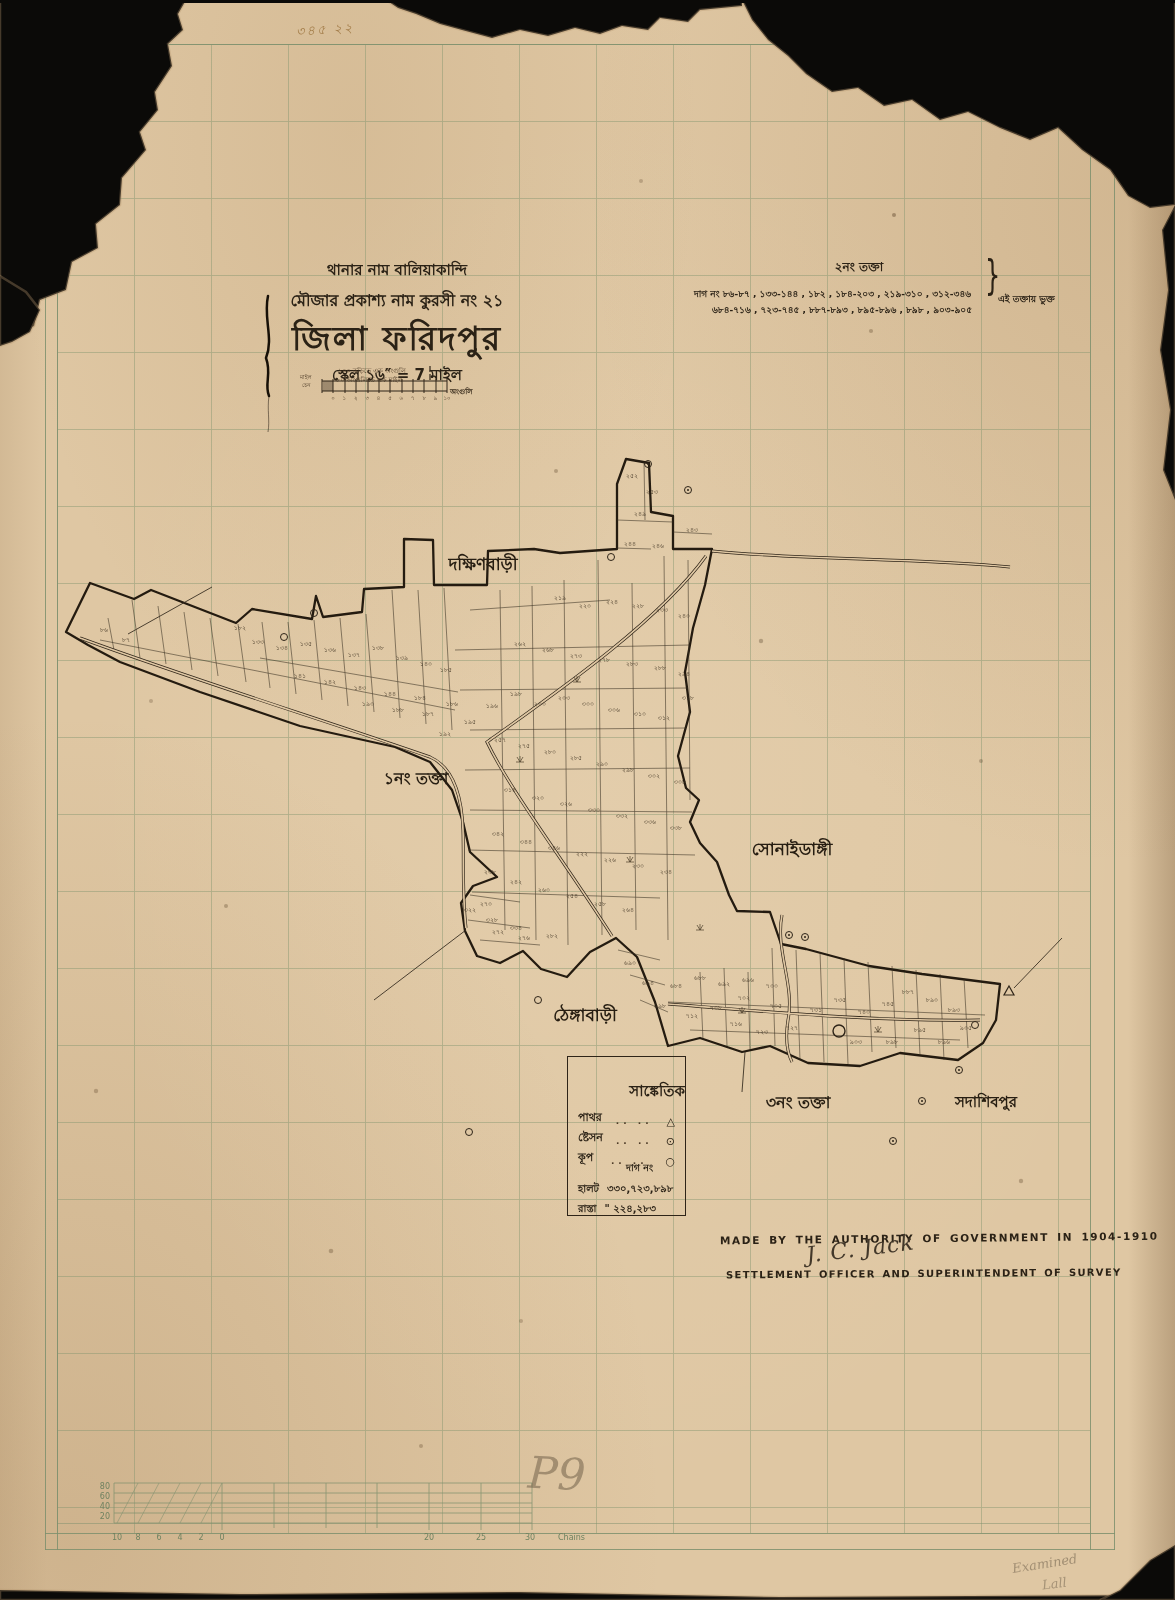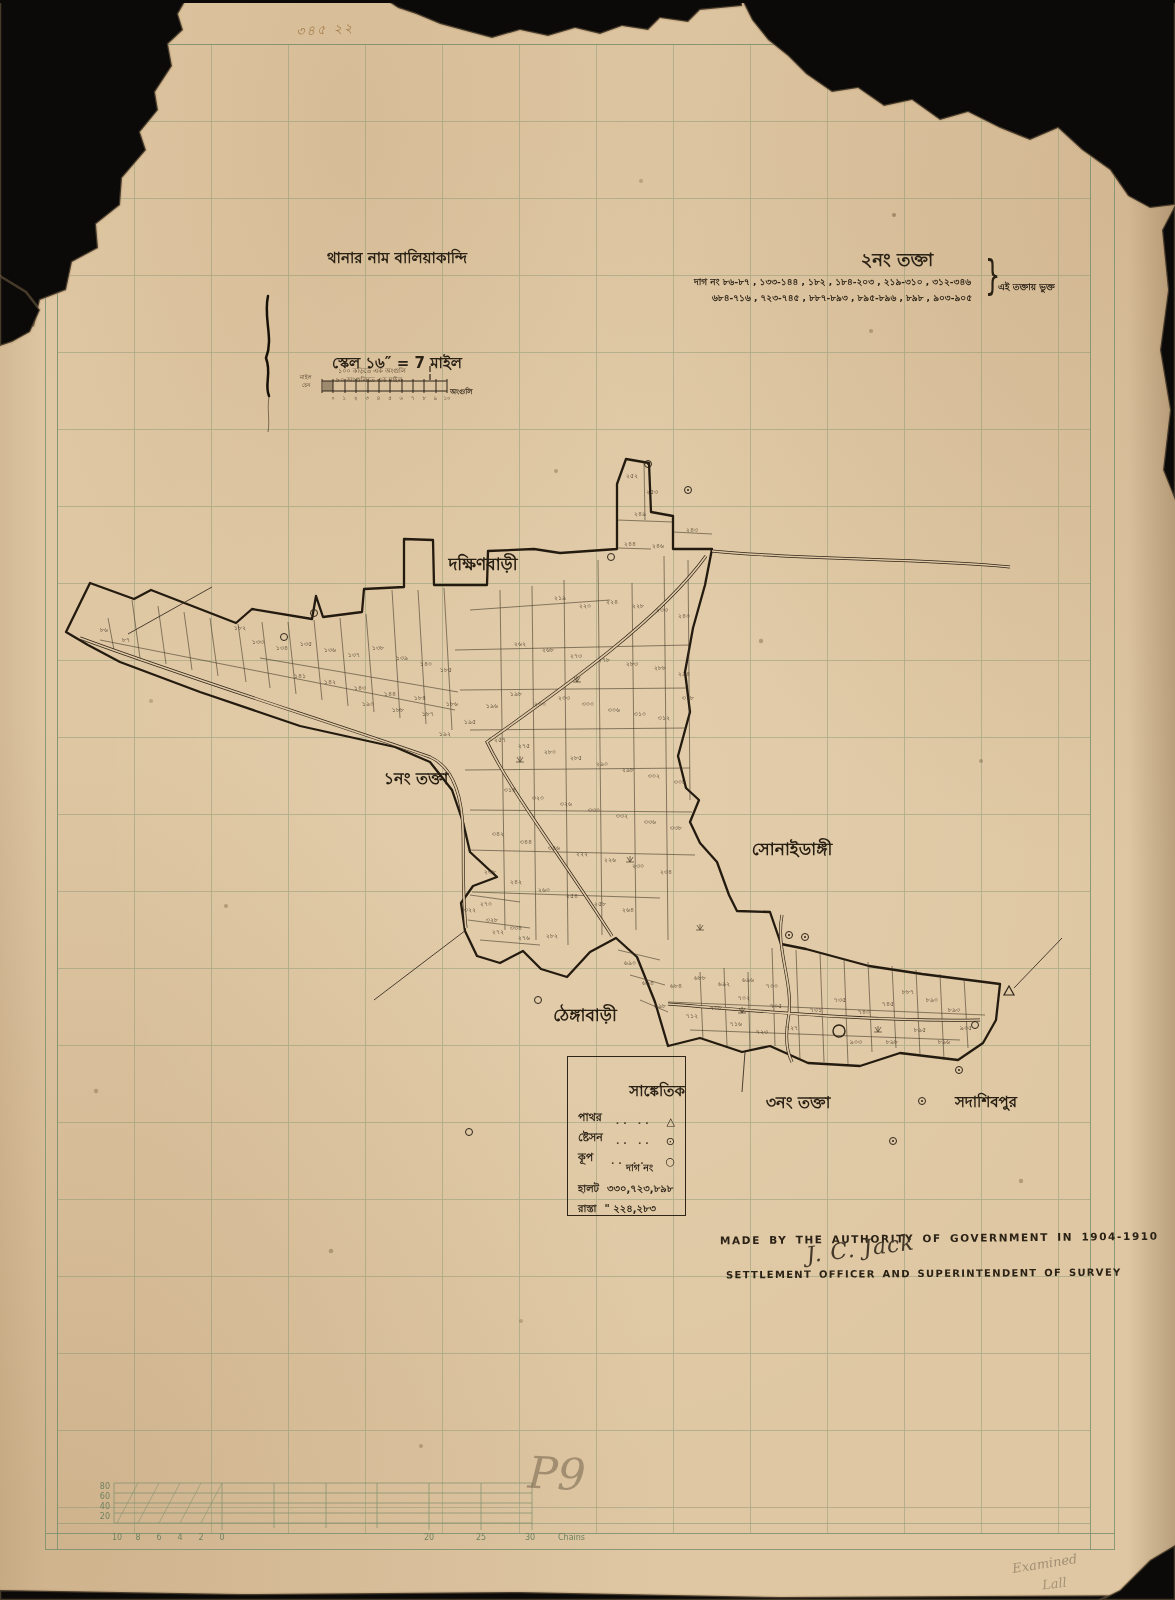--- a/index.html
+++ b/index.html
@@ -13,29 +13,29 @@
       linear-gradient(to right, rgba(120,85,45,.12), transparent 4%, transparent 96%, rgba(90,60,30,.28)),
       #dfc7a3;}
   .abs{position:absolute;}
   
   #grid{left:57px;top:44px;width:1033px;height:1489px;opacity:.5;pointer-events:none;
     background-image:
       repeating-linear-gradient(to right, rgba(125,146,108,.85) 0 1px, transparent 1px 77px),
       repeating-linear-gradient(to bottom, rgba(125,146,108,.85) 0 1px, transparent 1px 77px);}
   .frame{background:#7d8f6d;opacity:.85;pointer-events:none;}
   
-  .ink{color:#2b2216;}
+  .ink{color:#2b2216;margin-top:12px;}
   .bn{font-family:"DejaVu Sans",sans-serif;font-weight:700;}
   .c{text-align:center;}
   .nw{white-space:nowrap;}
   #title1{left:277px;top:246px;width:240px;font-size:15px;}
   #title2{left:257px;top:276px;width:280px;font-size:16px;}
   #title3{left:267px;top:301px;width:260px;font-size:33px;letter-spacing:2px;}
   #title4{left:297px;top:351px;width:200px;font-size:15px;}
-  #sn-title{left:807px;top:246px;width:180px;font-size:18px;}
+  #sn-title{left:769px;top:246px;width:180px;font-size:12px;}
   #sn-l1{left:694px;top:275px;width:292px;font-size:9px;font-weight:700;}
   #sn-l2{left:702px;top:291px;width:280px;font-size:9px;font-weight:700;text-align:center;}
   #sn-brace{left:980px;top:252px;font-size:40px;transform:scaleX(.6);color:#2b2216;}
   #sn-note{left:998px;top:280px;font-size:9px;font-weight:700;}
   #sb-note1{left:338px;top:366px;font-size:6.5px;color:#4e3c28;}
   #sb-note2{left:336px;top:375px;font-size:6.5px;color:#4e3c28;}
   #sb-l1{left:300px;top:374px;font-size:5.5px;color:#4e3c28;}
   #sb-l2{left:302px;top:382px;font-size:5.5px;color:#4e3c28;}
   #sb-unit{left:450px;top:386px;font-size:7px;color:#3a2d1d;font-weight:700;}
   
@@ -80,20 +80,22 @@
   <div class="abs frame" style="left:45px;top:44px;width:1px;height:1506px"></div>
   <div class="abs frame" style="left:57px;top:44px;width:1px;height:1506px"></div>
   <div class="abs frame" style="left:1090px;top:44px;width:1px;height:1506px"></div>
   <div class="abs frame" style="left:1114px;top:44px;width:1px;height:1506px"></div>
   <div class="abs frame" style="left:45px;top:44px;width:1070px;height:1px"></div>
   <div class="abs frame" style="left:57px;top:1523px;width:1033px;height:1px;opacity:.5"></div>
   <div class="abs frame" style="left:45px;top:1533px;width:1070px;height:1px"></div>
   <div class="abs frame" style="left:45px;top:1549px;width:1070px;height:1px"></div>
 
   <div class="abs ink bn c nw" id="title1">থানার নাম বালিয়াকান্দি</div>
+  <div class="abs ink bn c nw" id="title2">মৌজার প্রকাশ্য নাম কুরসী নং ২১</div>
+  <div class="abs ink bn c nw" id="title3">জিলা ফরিদপুর</div>
   <div class="abs ink bn c nw" id="title4">স্কেল ১৬″ = 7 মাইল</div>
   <div class="abs nw" id="sb-note1">১০০ কড়িতে এক অংগুলি</div>
   <div class="abs nw" id="sb-note2">৮০ অংগুলিতে এক মাইল</div>
   <div class="abs nw" id="sb-l1">মাইল</div>
   <div class="abs nw" id="sb-l2">চেন</div>
   <div class="abs nw bn" id="sb-unit">অংগুলি</div>
 
   <div class="abs ink bn c nw" id="sn-title">২নং তক্তা</div>
   <div class="abs ink nw" id="sn-l1">দাগ নং ৮৬-৮৭ , ১৩৩-১৪৪ , ১৮২ , ১৮৪-২০৩ , ২১৯-৩১০ , ৩১২-৩৪৬</div>
   <div class="abs ink nw" id="sn-l2">৬৮৪-৭১৬ , ৭২৩-৭৪৫ , ৮৮৭-৮৯৩ , ৮৯৫-৮৯৬ , ৮৯৮ , ৯০৩-৯০৫</div>

